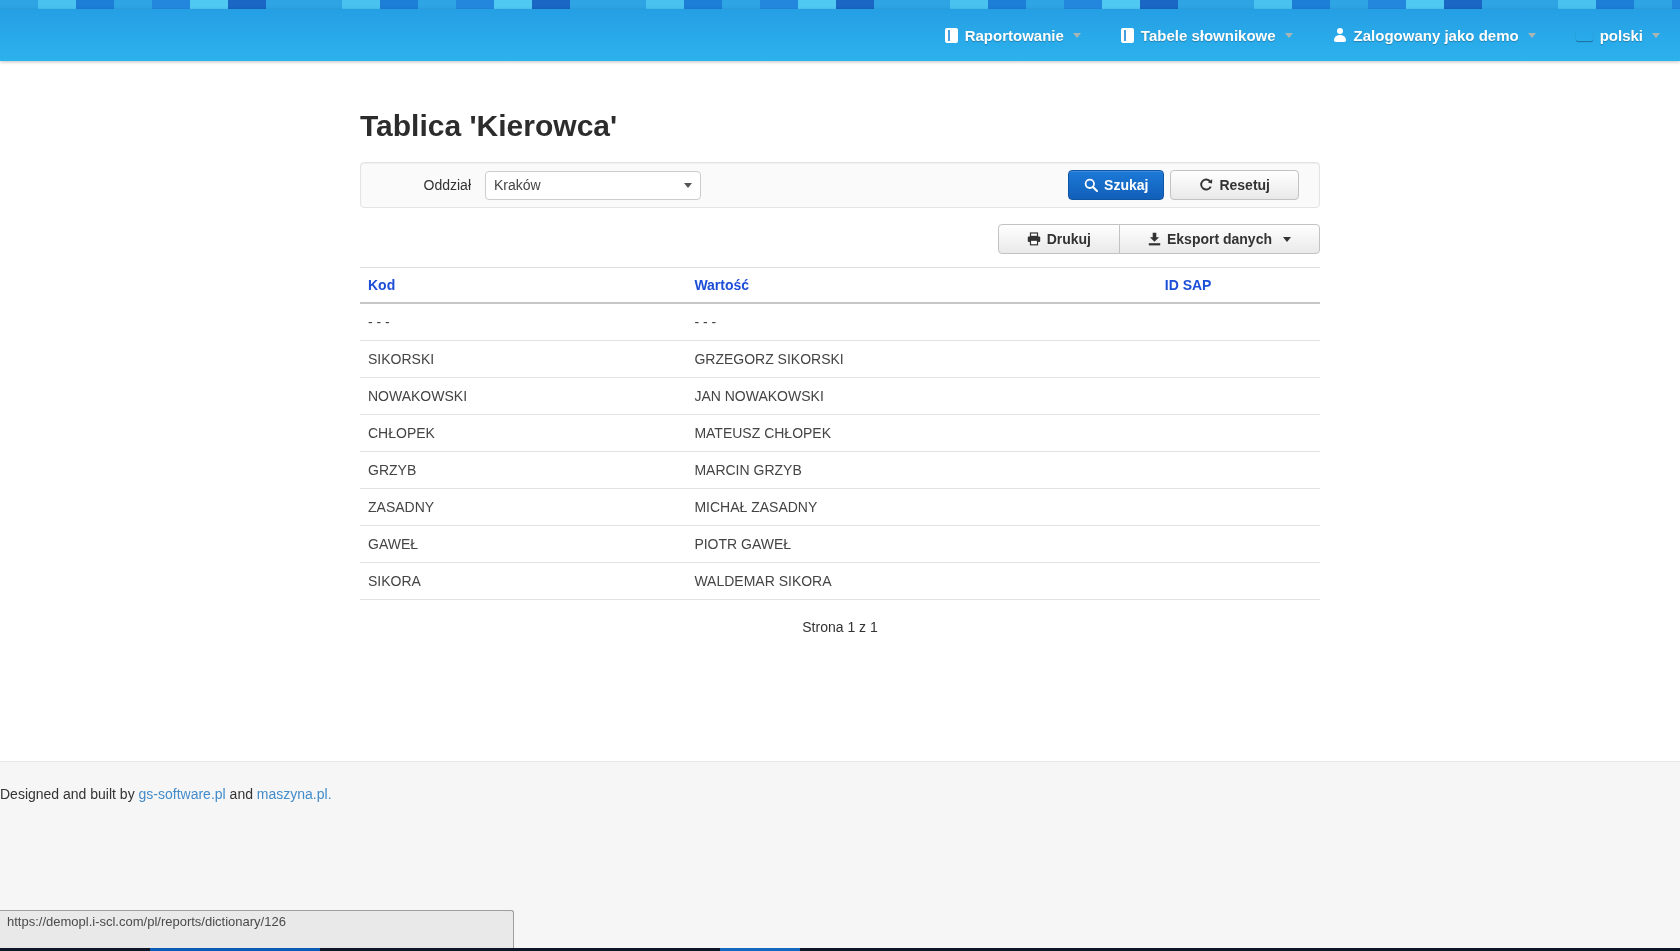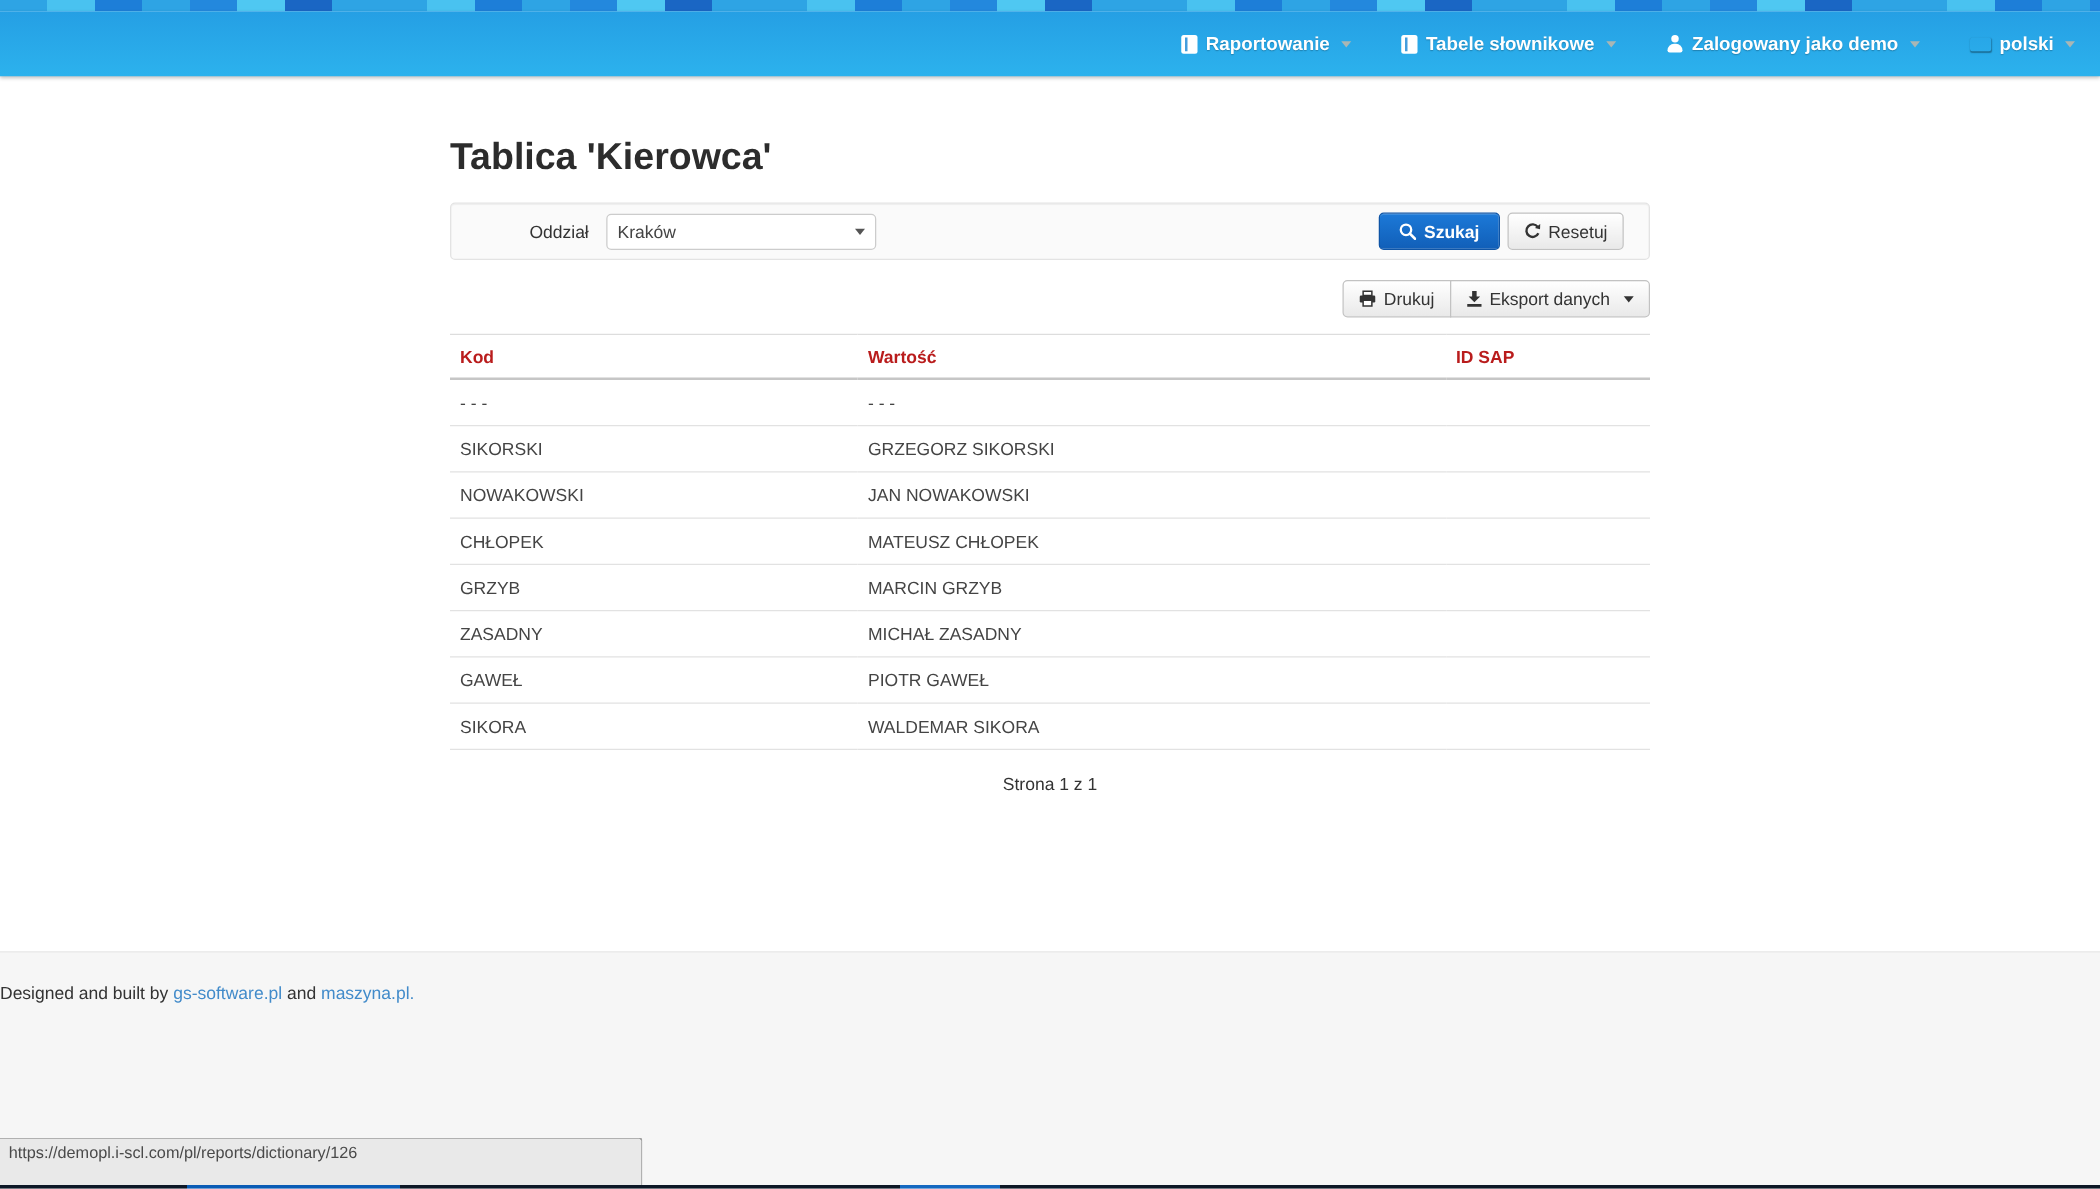--- a/index.html
+++ b/index.html
@@ -75,43 +75,43 @@
     font-family:"Liberation Sans",sans-serif; font-size:14px; color:#444;
     background:#fff; border:1px solid #ccc; border-radius:4px;
     -webkit-appearance:none; appearance:none; outline:none;
   }
   .select-wrap::after{ content:""; position:absolute; right:9px; top:12px;
     border-left:4px solid transparent; border-right:4px solid transparent;
     border-top:5px solid #555; pointer-events:none; }
   .filter-spacer{ flex:1; }
   .btn{
     height:30px; display:inline-flex; align-items:center; gap:6px;
-    padding:0 12px; font-family:"Liberation Sans",sans-serif; font-size:14px;
-    border-radius:4px; cursor:pointer; white-space:nowrap;
+    padding:0 28px; font-family:"Liberation Sans",sans-serif; font-size:14px;
+    border-radius:4px; cursor:pointer; white-space:nowrap;font-weight:bold;
   }
   .btn-primary{
     background:linear-gradient(#1c79d8,#115fb8); border:1px solid #0f55a6;
     color:#fff; font-weight:bold; box-shadow:inset 0 1px 0 rgba(255,255,255,.15);
     padding:0 15px;
     align-items:center;
   }
   .btn-default{
     background:linear-gradient(#ffffff,#e9e9e9); border:1px solid #c2c2c2; color:#333;
   }
   .gap6{ margin-left:6px; }
   
   .toolbar-row{ margin-top:16px; display:flex; justify-content:flex-end; }
   .btn-group{ display:inline-flex; }
   .btn-group .btn{ border-radius:0; }
   .btn-group .btn:first-child{ border-radius:4px 0 0 4px; }
   .btn-group .btn:last-child{ border-radius:0 4px 4px 0; margin-left:-1px; }
   
   table.dict{ margin-top:13px; width:100%; border-collapse:collapse; font-size:14px; color:#444; }
   table.dict th{
-    text-align:left; padding:9px 8px; font-weight:bold; color:#b91c1c;
+    text-align:left; padding:9px 8px; font-weight:bold; color:#1d4ed8;
     border-top:1px solid #ddd; border-bottom:2px solid #c6c6c6;
   }
   table.dict td{ padding:10px 8px; border-bottom:1px solid #e2e2e2; }
   .col-kod{ width:34%; } .col-wartosc{ width:49%; } .col-idsap{ width:17%; }
   .pagination-text{ margin-top:19px; text-align:center; font-size:14px; color:#333; }
   
   .footer{
     height:201px; background:#f6f6f6; border-top:1px solid #e7e7e7;
     padding-top:24px; font-size:14px; color:#333;
   }

